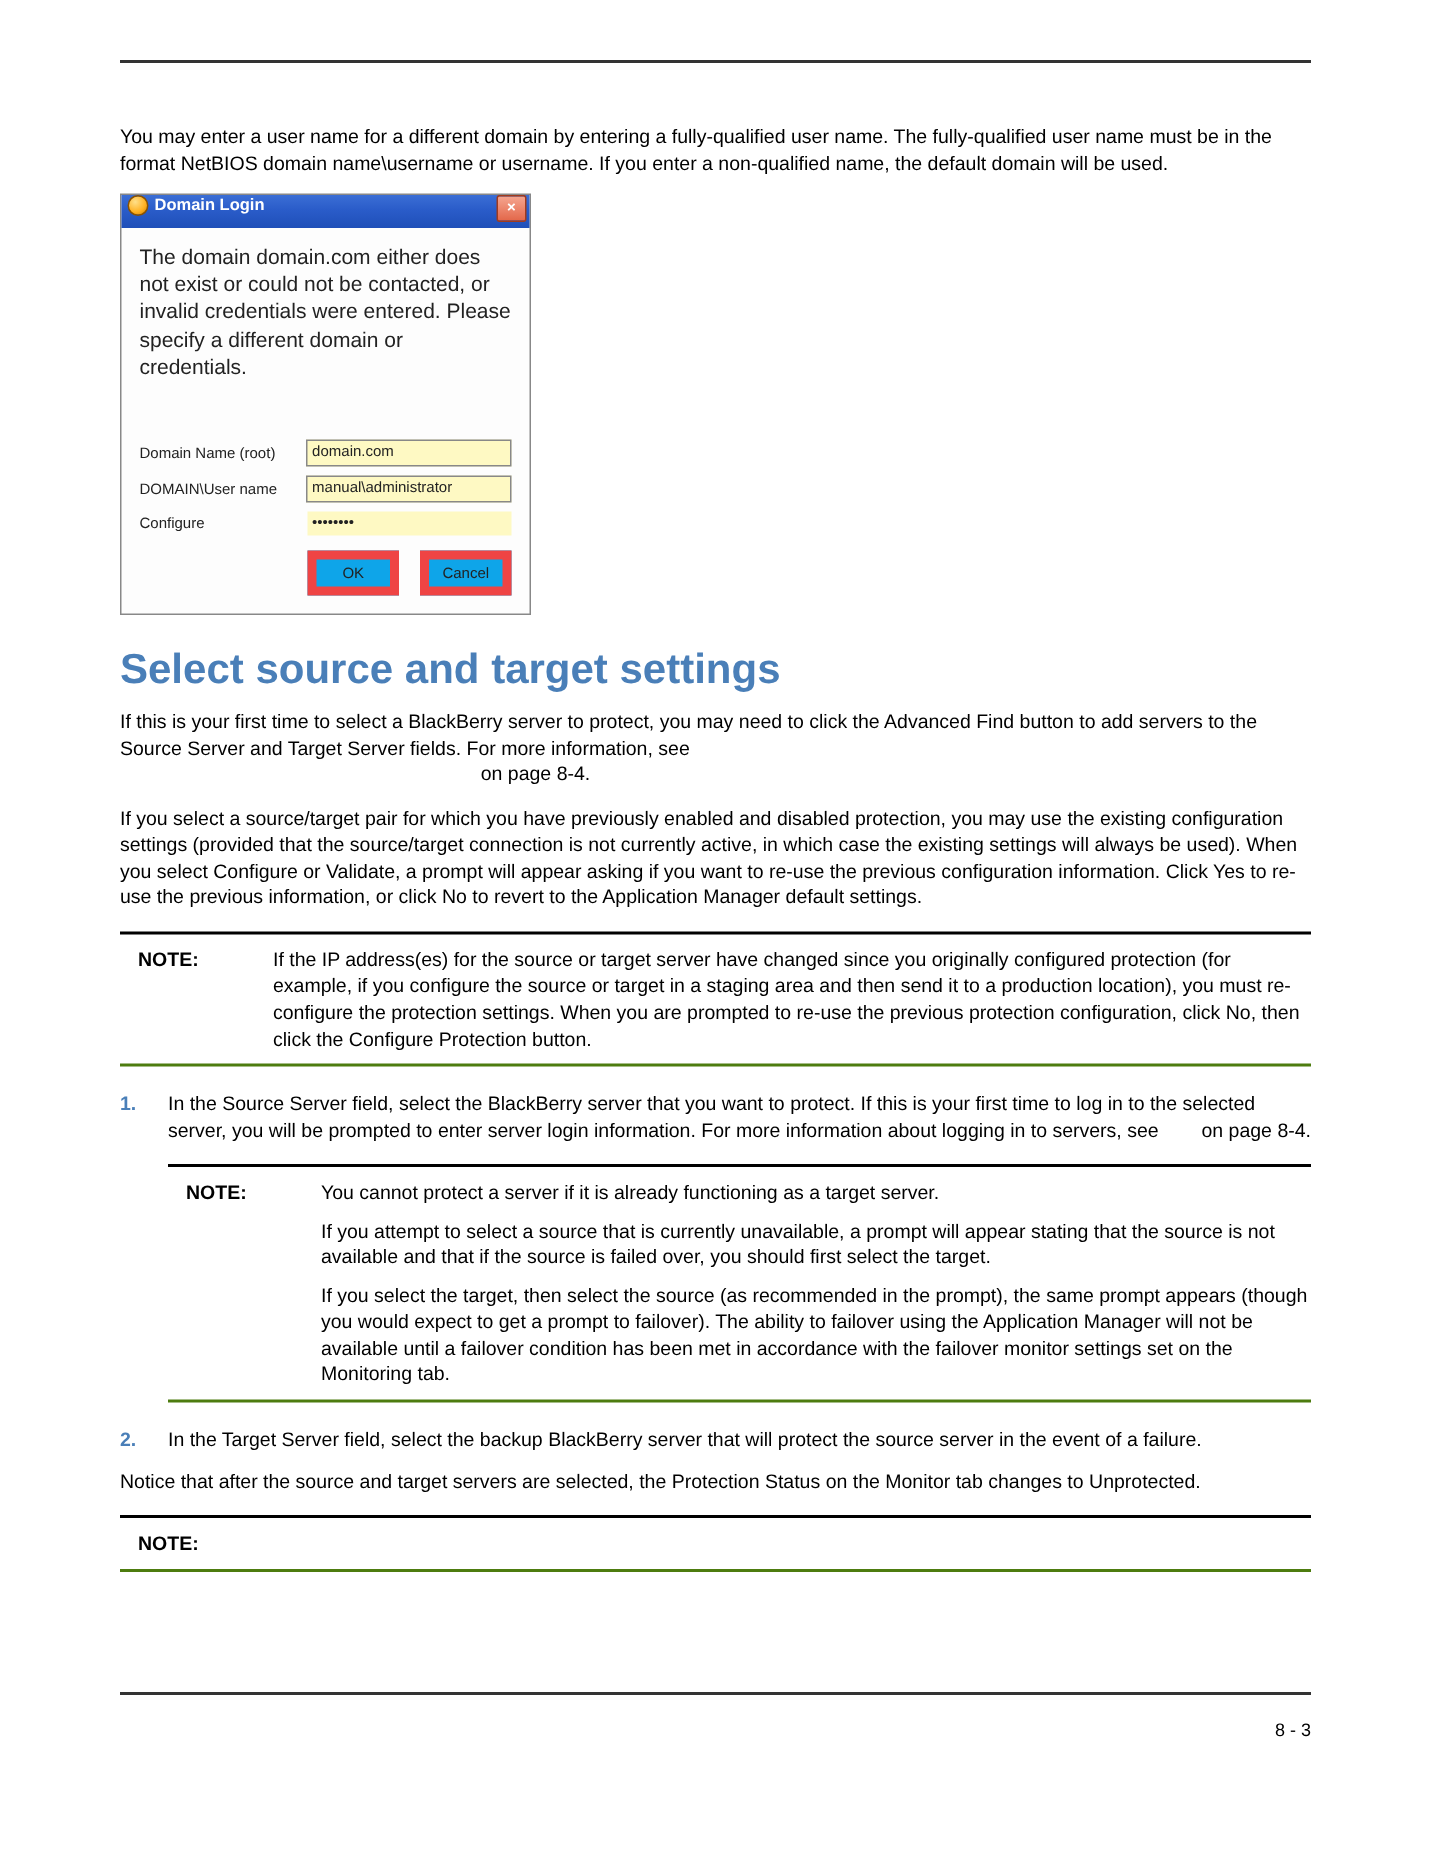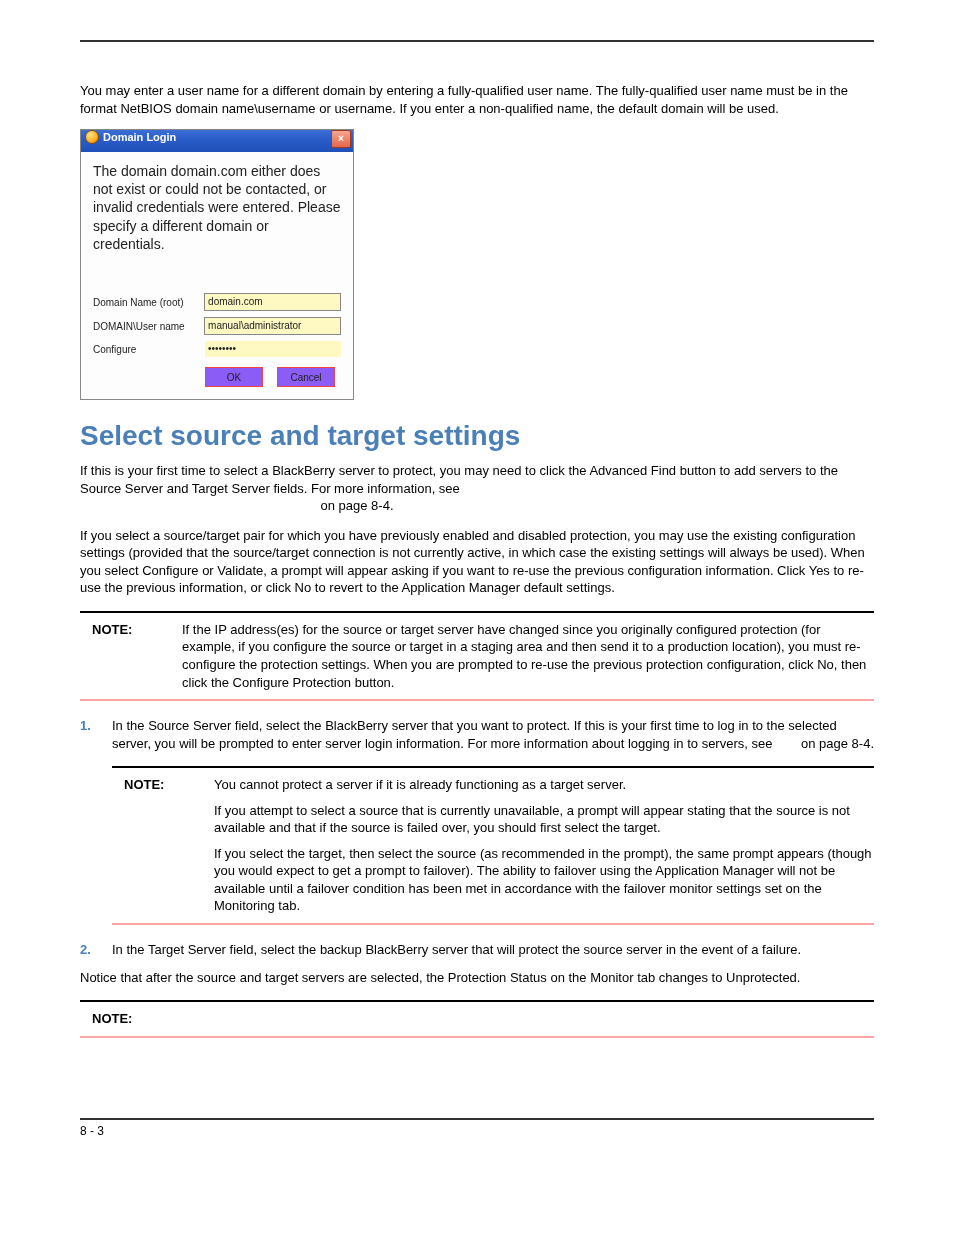--- a/index.html
+++ b/index.html
@@ -13,35 +13,35 @@
 .dialog-title-wrap{display:flex;align-items:center;gap:4px}
 .dialog-icon{width:14px;height:14px;border-radius:50%;background:radial-gradient(circle at 35% 30%,#ffe08a 0%,#ffb020 60%,#c97a00 100%);border:1px solid #8a5200;box-sizing:border-box}
 .dialog-title{font-size:11px;font-weight:bold}
 .dialog-close{width:18px;height:16px;background:linear-gradient(to bottom,#f5a58f,#e3674a);border:1px solid #a03a1d;border-radius:2px;display:flex;align-items:center;justify-content:center;color:#fff;font-size:10px;font-weight:bold;line-height:1}
 .dialog-body{padding:10px 12px 12px 12px;font-size:10px;color:#222}
 .dialog-msg{line-height:1.3;margin-bottom:40px;font-size:14px}
 .form-row{display:flex;align-items:center;margin-bottom:6px}
 .form-label{width:112px;font-size:10px}
 .form-input{width:130px;border:1px solid #888;background:#fef9c3;padding:1px 3px;font-size:10px;height:14px;line-height:14px}
 .dialog-btnrow{display:flex;gap:14px;justify-content:center;margin-top:10px;padding-left:112px;justify-content:flex-start}
-.dialog-btn{width:56px;height:18px;border:1px solid #ef4444;background:#8b5cf6;font-size:10px;display:flex;align-items:center;justify-content:center}
-.note-block{border-top:2px solid #000;border-bottom:2px solid #fca5a5;padding:8px 0;margin:14px 0 16px 0}
+.dialog-btn{width:56px;height:18px;border:6px solid #ef4444;background:#0ea5e9;font-size:10px;display:flex;align-items:center;justify-content:center}
+.note-block{border-top:2px solid #000;border-bottom:2px solid #4d7c0f;padding:8px 0;margin:14px 0 16px 0}
 .note-row{display:flex;font-size:13px;line-height:1.35}
 .note-label{width:90px;padding-left:12px;font-weight:bold;flex-shrink:0}
 .note-body{flex:1}
 .note-body p{margin:0 0 8px 0}
 .note-body p:last-child{margin-bottom:0}
 ol.steps{list-style:none;padding:0;margin:0}
 ol.steps>li{display:flex;font-size:13px;line-height:1.35;margin-bottom:10px}
 .step-num{color:#4a7fb8;font-weight:bold;width:32px;flex-shrink:0;text-align:left}
 .step-body{flex:1}
 .inner-note{margin-left:32px}
 .footer{margin-top:80px}
 .footer-rule{border-top:2px solid #333}
-.page-num{text-align:left;font-size:12px;margin-top:4px}
+.page-num{text-align:right;font-size:12px;margin-top:16px}
 </style>
 </head>
 <body>
 
 <div class="page">
   <div class="top-rule"></div>
 
   <p>
     <span>You may enter a user name for a different domain by entering a fully-qualified user name. The fully-qualified user name must be in the format </span><span class="bold">NetBIOS domain name\username</span><span> or </span><span class="bold">username</span><span>. If you enter a non-qualified name, the default domain will be used.</span>
   </p>

